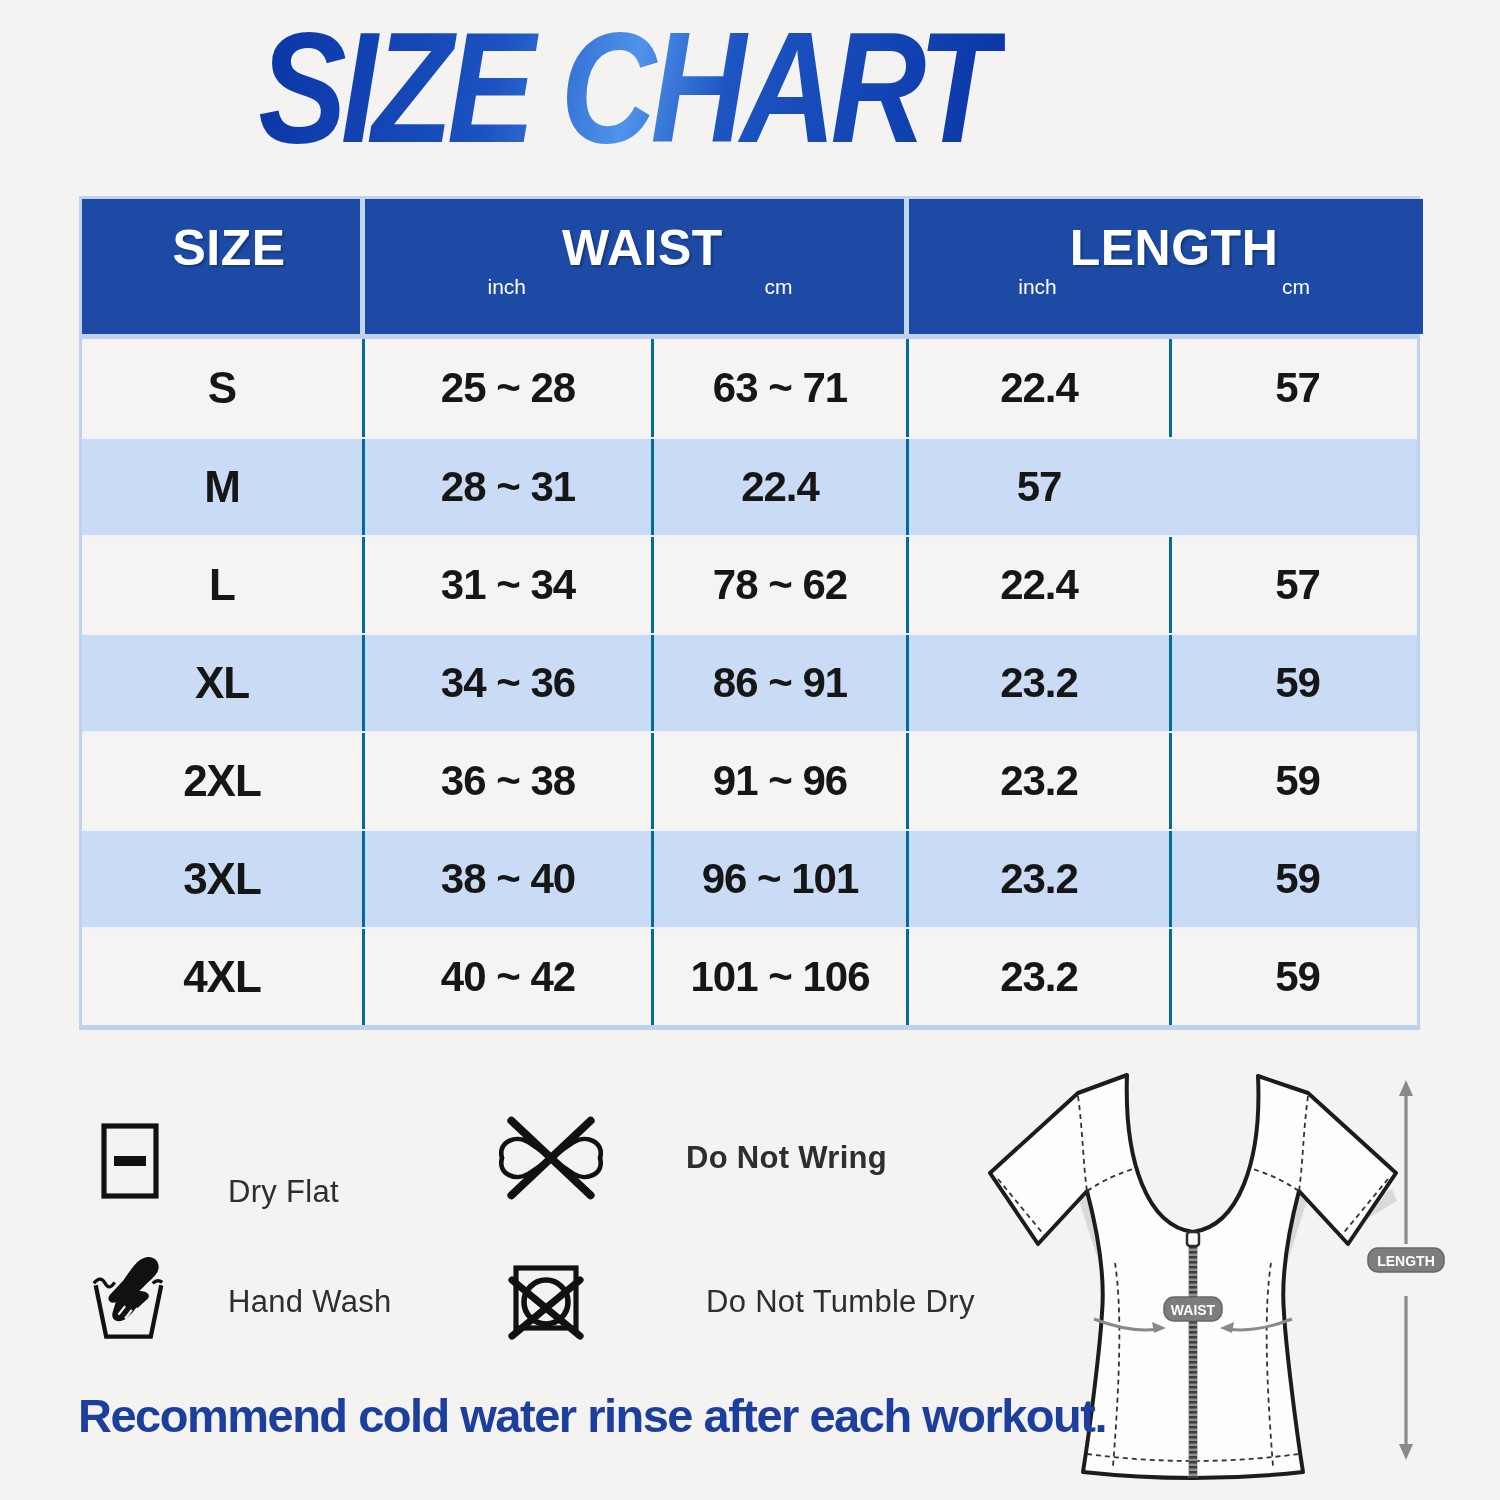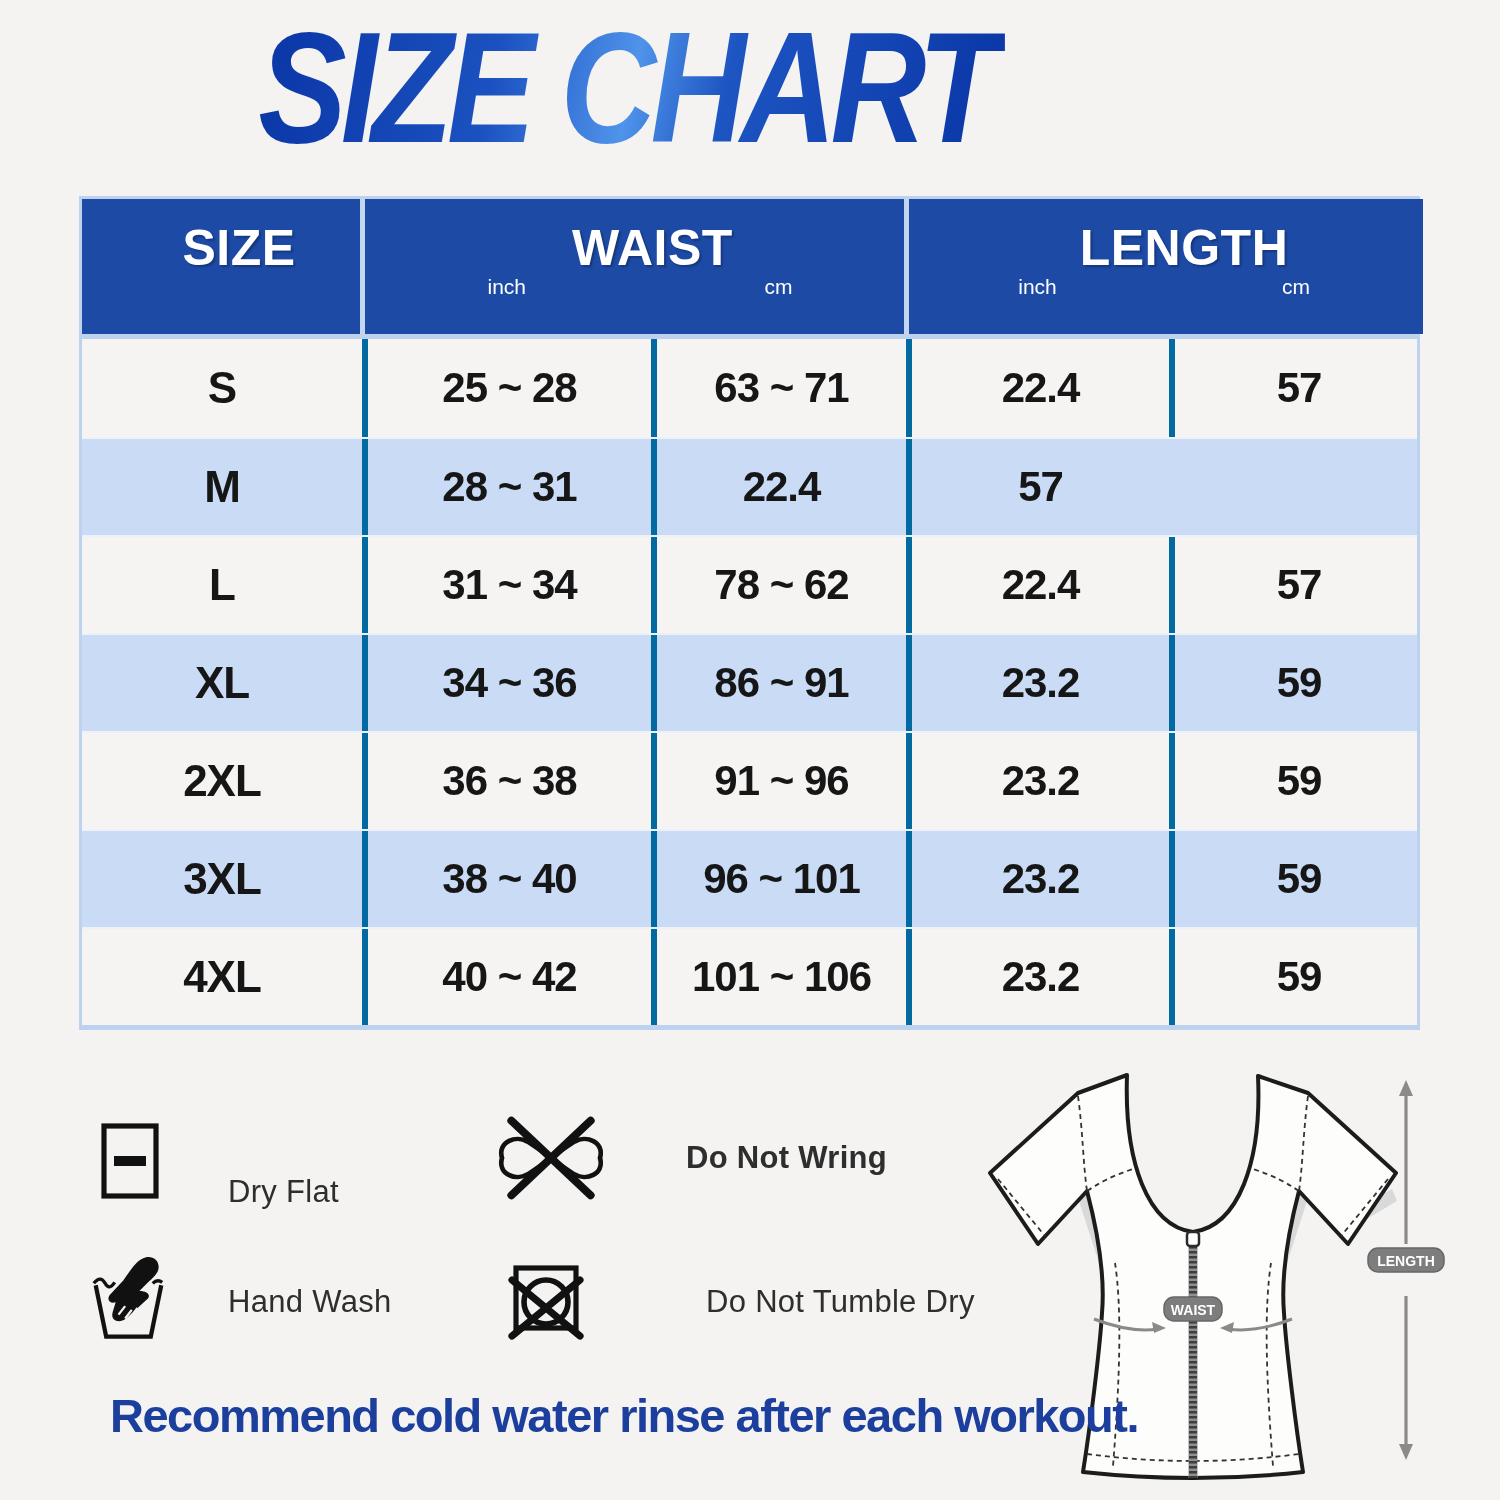--- a/index.html
+++ b/index.html
@@ -20,44 +20,44 @@
   }
 
   
   .size-table { position:absolute; left:79px; top:196px; width:1341px;
     border:3px solid #bcd2ee; border-bottom-width:5px; background:#f5f4f2; }
   .thead { position:relative; height:140px; background:#c3d6f0; border-bottom:5px solid #bcd2ee; }
   .hblock { position:absolute; top:0; height:100%; background:#1c4aa5; }
   .hb-size   { left:0;     width:278px; }
   .hb-waist  { left:283px; width:539px; }
   .hb-length { left:827px; width:514px; }
-  .htitle { position:absolute; top:20px; left:18px; width:100%; text-align:center;
+  .htitle { position:absolute; top:20px; left:8px; width:100%; text-align:center;
     color:#ffffff; font-weight:bold; font-size:50px; letter-spacing:0.5px;
     text-shadow:2px 2px 2px rgba(0,0,0,0.25); }
   .hunit { position:absolute; top:76px; transform:translateX(-50%);
     color:#ffffff; font-size:21px; font-weight:normal; }
   .hb-waist  .u-in { left:26.3%; }  .hb-waist  .u-cm { left:76.7%; }
   .hb-length .u-in { left:25.0%; }  .hb-length .u-cm { left:75.3%; }
 
   .trow { display:grid; grid-template-columns:280px 289px 255px 263px 254px; height:98px; }
   .trow + .trow { border-top:2px solid #eef1f7; }
   .trow.light { background:#f5f4f2; }
   .trow.blue  { background:#c9dbf5; }
   .tc { display:flex; align-items:center; justify-content:center;
     color:#161616; font-weight:bold; font-size:42px; letter-spacing:-1px; }
-  .tc + .tc { border-left:6px solid #0369a1; }
+  .tc + .tc { border-left:3px solid #0369a1; }
   .tc.c-size { font-size:44px; }
 
   
   .care-item { position:absolute; }
   .care-label { position:absolute; color:#2e2e2e; font-size:31px; letter-spacing:0.3px; }
 
   
   .footer-note { position:absolute; left:78px; top:1388px;
-    color:#1c3f9e; font-weight:bold; font-size:47px; letter-spacing:-1.5px;margin-left:32px; }
+    color:#1c3f9e; font-weight:bold; font-size:47px; letter-spacing:-1.5px; }
 
   
   .garment { position:absolute; left:950px; top:1048px; }
 </style>
 </head>
 <body>
 
 <div class="page">
 
   <div class="title-wrap">

